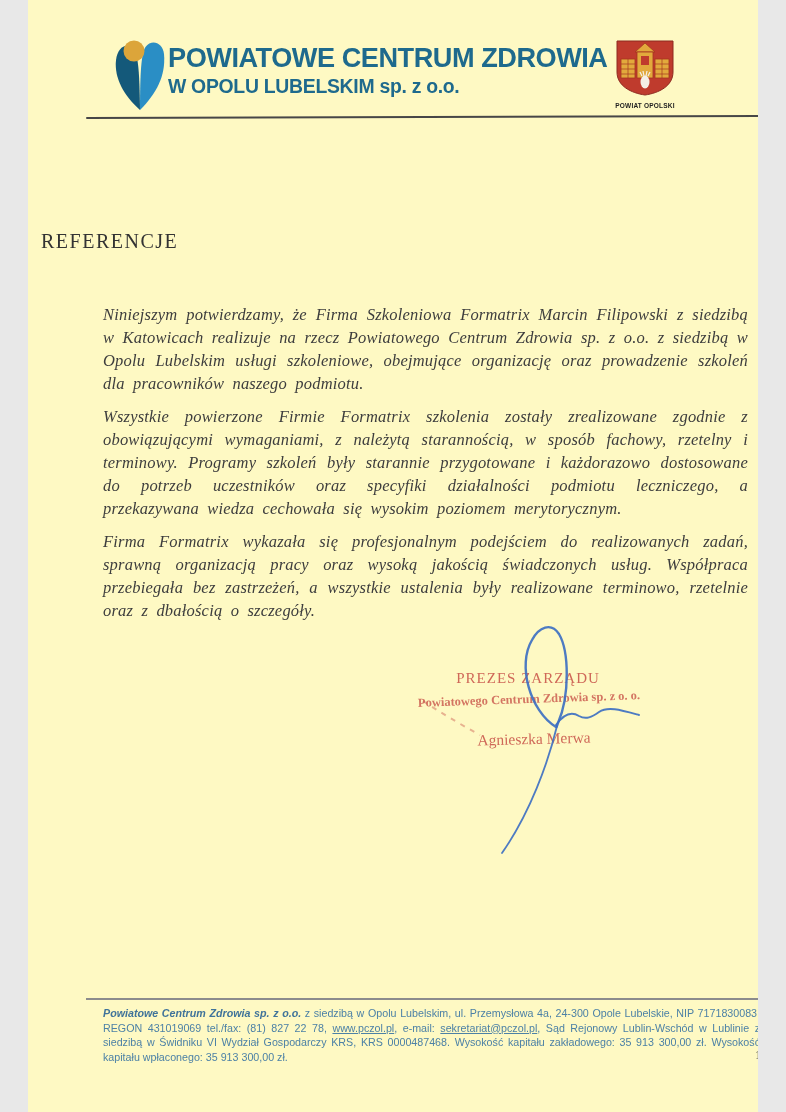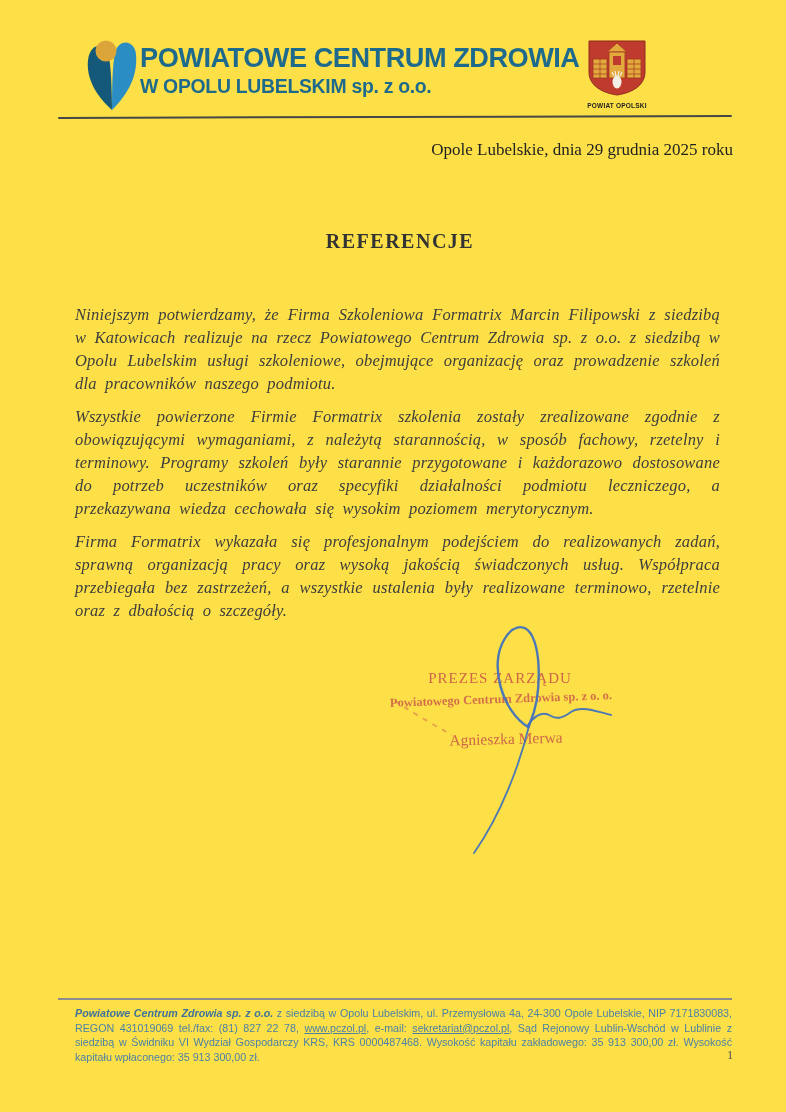--- a/index.html
+++ b/index.html
@@ -1,19 +1,19 @@
 <!DOCTYPE html>
 <html><head>
 <meta charset="utf-8">
 <style>
   html,body{margin:0;padding:0;background:#e8e8e8;}
   .page{
     position:relative;
-    width:786px;height:1112px;
-    background:#fde047;
+    width:730px;height:1112px;
+    background:#fef9c3;
     margin:0 auto;
     overflow:hidden;
     font-family:"Liberation Serif", serif;
     color:#3d3d3d;
   }
   
   .logo-wrap{position:absolute;left:84px;top:36px;width:56px;height:78px;}
   .org-text{position:absolute;left:140px;top:44px;line-height:1;}
   .org-name{
     font-family:"Liberation Sans", sans-serif;
@@ -36,22 +36,22 @@
   .header-rule{
     position:absolute;left:58px;top:116px;width:674px;height:2px;
     background:#474747;border-radius:2px;transform:rotate(-0.15deg);
   }
   
   .date-line{
     position:absolute;top:140px;right:53px;
     font-size:17px;color:#222;
   }
   .doc-title{
-    position:absolute;top:230px;left:7px;width:100%;
-    text-align:center;font-weight:bold;font-size:20px;
+    position:absolute;top:230px;left:13px;width:100%;
+    font-weight:normal;font-size:20px;
     letter-spacing:1.5px;color:#333;
   }
   
   .body-text{
     position:absolute;left:75px;top:303px;width:653px;
   }
   .body-text p{
     margin:0 8px 10px 0;
     font-style:italic;
     font-size:16.5px;line-height:23px;
@@ -116,21 +116,20 @@
       <path d="M12 19 V38 M46 19 V38" stroke="#a5361f" stroke-width="0.7"></path>
 
       <ellipse cx="29" cy="42" rx="4.5" ry="6.5" fill="#f4efe6"></ellipse>
       <path d="M26 36 L24 32 M28 36 L27 31 M30 36 L31 31 M32 36 L34 32" stroke="#f4efe6" stroke-width="1.2" fill="none"></path>
     </svg>
     <div class="crest-caption">POWIAT OPOLSKI</div>
   </div>
 
   <div class="header-rule"></div>
 
-  <div class="date-line">Opole Lubelskie, dnia 29 grudnia 2025 roku</div>
   <div class="doc-title">REFERENCJE</div>
 
   <div class="body-text">
     <p>Niniejszym potwierdzamy, że Firma Szkoleniowa Formatrix Marcin Filipowski z siedzibą w Katowicach realizuje na rzecz Powiatowego Centrum Zdrowia sp. z o.o. z siedzibą w Opolu Lubelskim usługi szkoleniowe, obejmujące organizację oraz prowadzenie szkoleń dla pracowników naszego podmiotu.</p>
     <p>Wszystkie powierzone Firmie Formatrix szkolenia zostały zrealizowane zgodnie z obowiązującymi wymaganiami, z należytą starannością, w sposób fachowy, rzetelny i terminowy. Programy szkoleń były starannie przygotowane i każdorazowo dostosowane do potrzeb uczestników oraz specyfiki działalności podmiotu leczniczego, a przekazywana wiedza cechowała się wysokim poziomem merytorycznym.</p>
     <p>Firma Formatrix wykazała się profesjonalnym podejściem do realizowanych zadań, sprawną organizacją pracy oraz wysoką jakością świadczonych usług. Współpraca przebiegała bez zastrzeżeń, a wszystkie ustalenia były realizowane terminowo, rzetelnie oraz z dbałością o szczegóły.</p>
   </div>
 
   <div class="sig-block">
     <div class="stamp-line stamp-role">PREZES ZARZĄDU</div>

